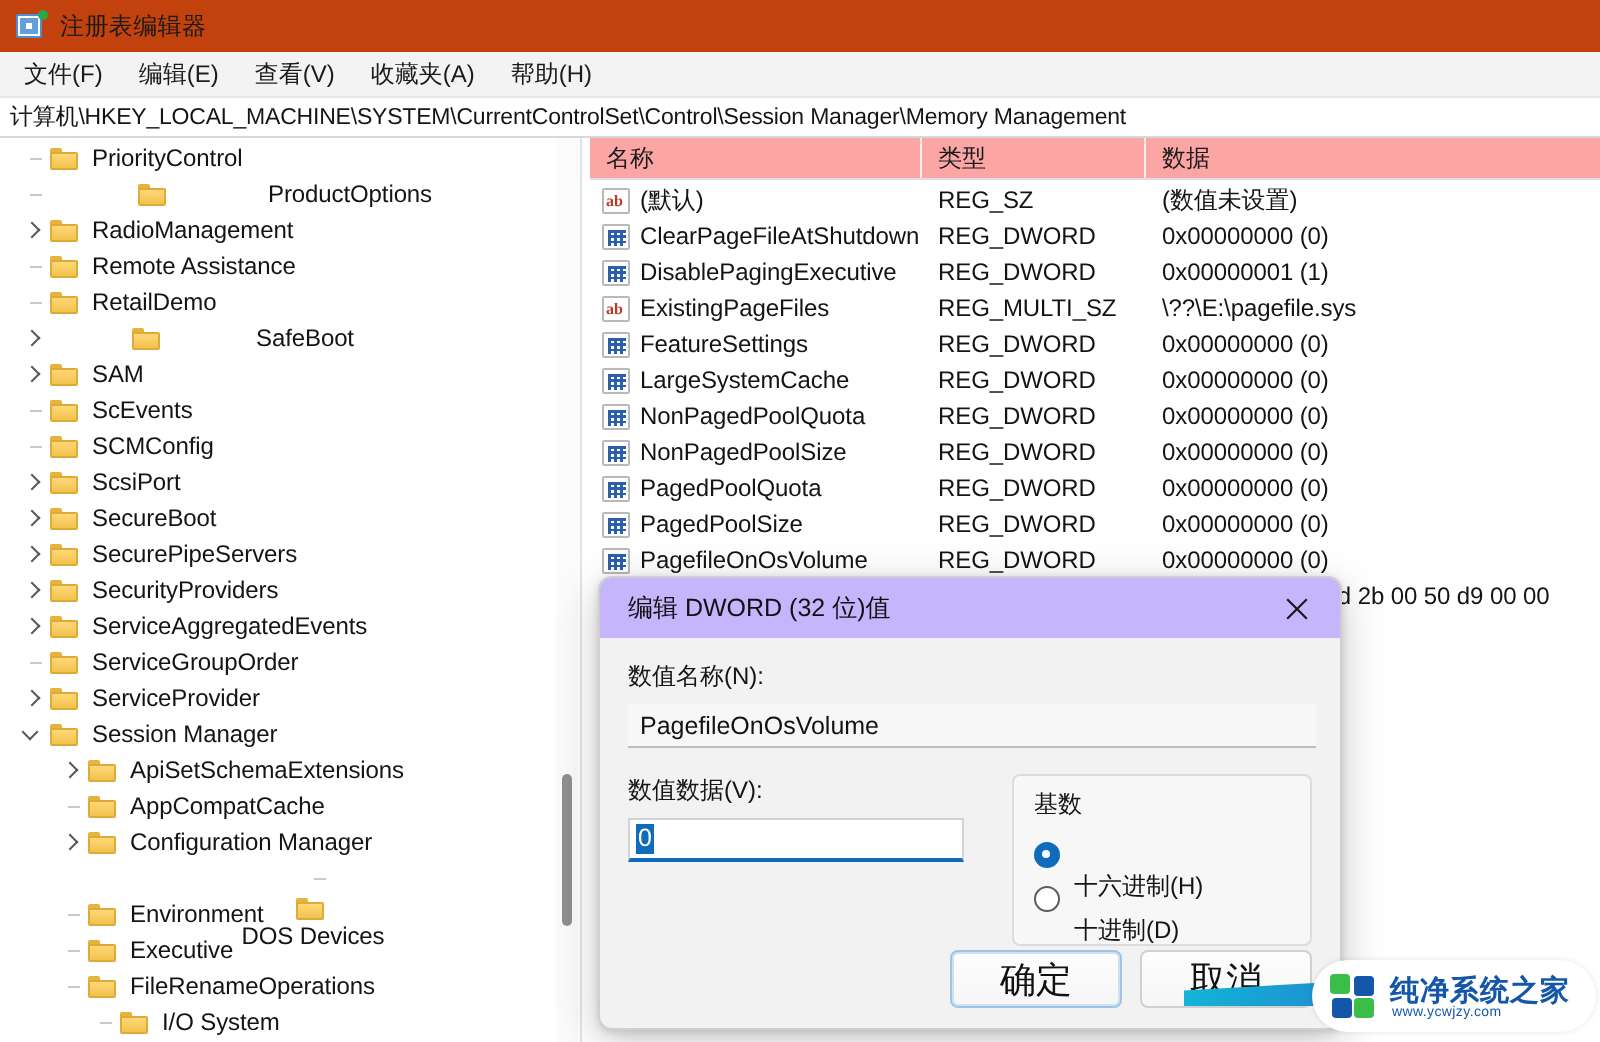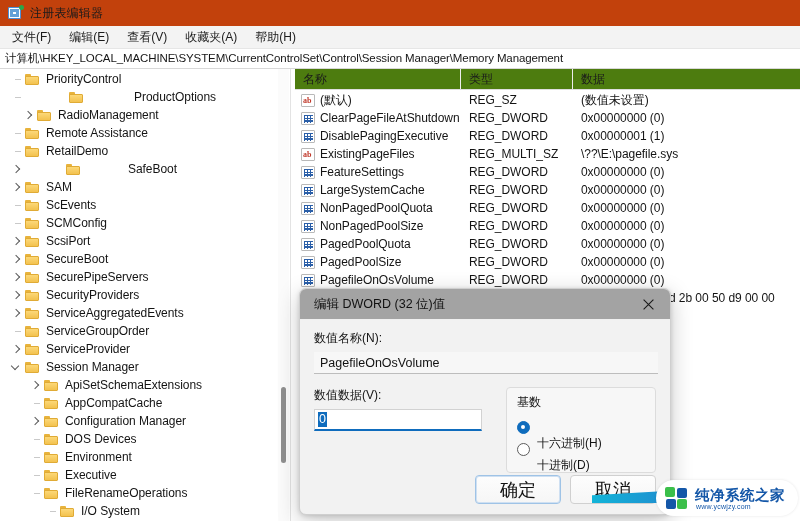--- a/index.html
+++ b/index.html
@@ -234,21 +234,21 @@
     display: flex;
     flex-direction: column;
     min-width: 0;
     position: relative;
     overflow: hidden;
   }
   .list-header {
     height: 20px;
     display: flex;
     align-items: center;
-    background: #4d7c0f;
+    background: #fca5a5;
     border-bottom: 1px solid #dedede;
     flex: 0 0 auto;
   }
   .list-header .col {
     font-size: 12px;
     color: #1b1b1b;
     padding-left: 8px;
     box-sizing: border-box;
     border-right: 1px solid #ededed;
     height: 100%;
@@ -332,21 +332,21 @@
     border-radius: 7px;
     box-shadow: 0 6px 22px rgba(0,0,0,.22), 0 1px 4px rgba(0,0,0,.14);
     box-sizing: border-box;
     overflow: hidden;
   }
   .dlg-title {
     height: 30px;
     display: flex;
     align-items: center;
     padding: 0 0 0 14px;
-    background: #a3a3a3;
+    background: #c4b5fd;
     border-bottom: 1px solid #efefef;
   }
   .dlg-title-text {
     font-size: 12.5px;
     color: #111111;
     flex: 1 1 auto;
   }
   .dlg-close {
     width: 44px;
     height: 30px;
@@ -569,21 +569,21 @@
           <div class="tree-row" style="padding-left: 8px;">
             <span class="twisty leaf"></span>
             <span class="folder"></span>
             <span class="tree-label">PriorityControl</span>
           </div>
           <div class="tree-row" style="padding-left: 8px; gap: 44px;">
             <span class="twisty leaf"></span>
             <span class="folder"></span>
             <span class="tree-label">ProductOptions</span>
           </div>
-          <div class="tree-row" style="padding-left: 20px;">
+          <div class="tree-row" style="padding-left: 8px;">
             <span class="twisty has-children"></span>
             <span class="folder"></span>
             <span class="tree-label">RadioManagement</span>
           </div>
           <div class="tree-row" style="padding-left: 8px;">
             <span class="twisty leaf"></span>
             <span class="folder"></span>
             <span class="tree-label">Remote Assistance</span>
           </div>
           <div class="tree-row" style="padding-left: 8px;">
@@ -659,21 +659,21 @@
           <div class="tree-row" style="padding-left: 27px;">
             <span class="twisty leaf"></span>
             <span class="folder"></span>
             <span class="tree-label">AppCompatCache</span>
           </div>
           <div class="tree-row" style="padding-left: 27px;">
             <span class="twisty has-children"></span>
             <span class="folder"></span>
             <span class="tree-label">Configuration Manager</span>
           </div>
-          <div class="tree-row" style="padding-left: 27px;">
+          <div class="tree-row" style="padding-left: 27px; flex-direction: column;">
             <span class="twisty leaf"></span>
             <span class="folder"></span>
             <span class="tree-label">DOS Devices</span>
           </div>
           <div class="tree-row" style="padding-left: 27px;">
             <span class="twisty leaf"></span>
             <span class="folder"></span>
             <span class="tree-label">Environment</span>
           </div>
           <div class="tree-row" style="padding-left: 27px;">

